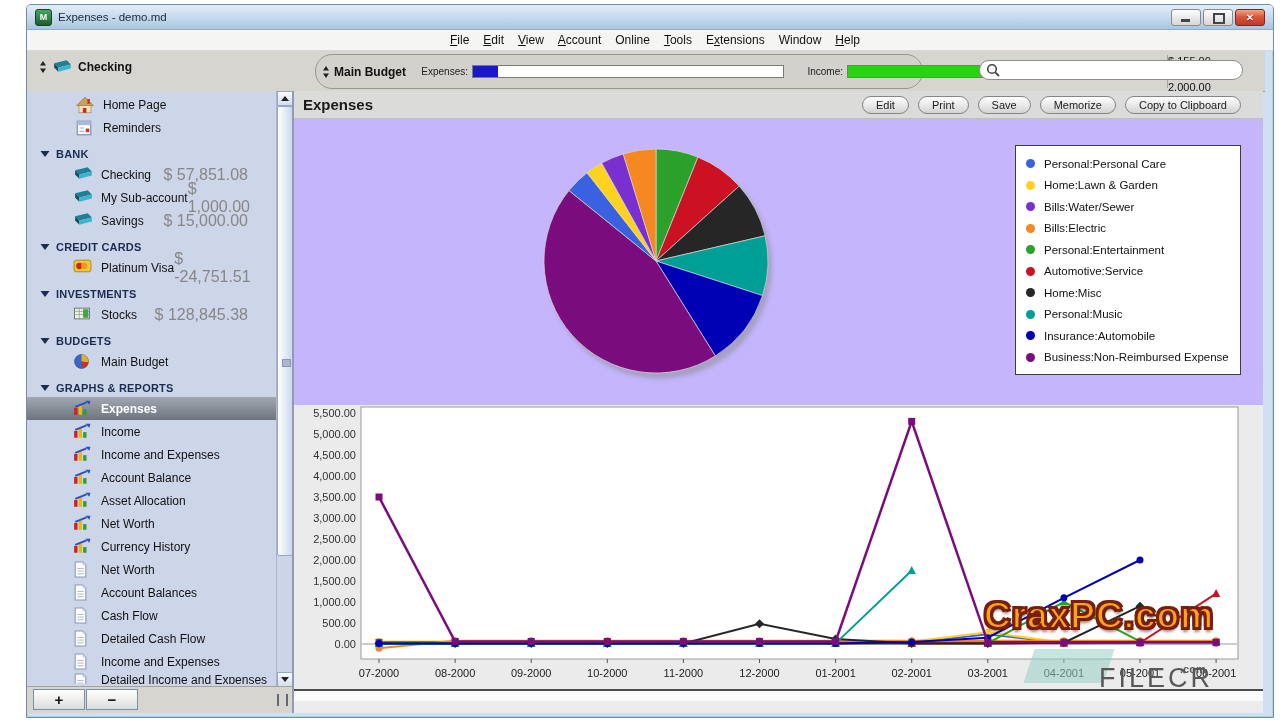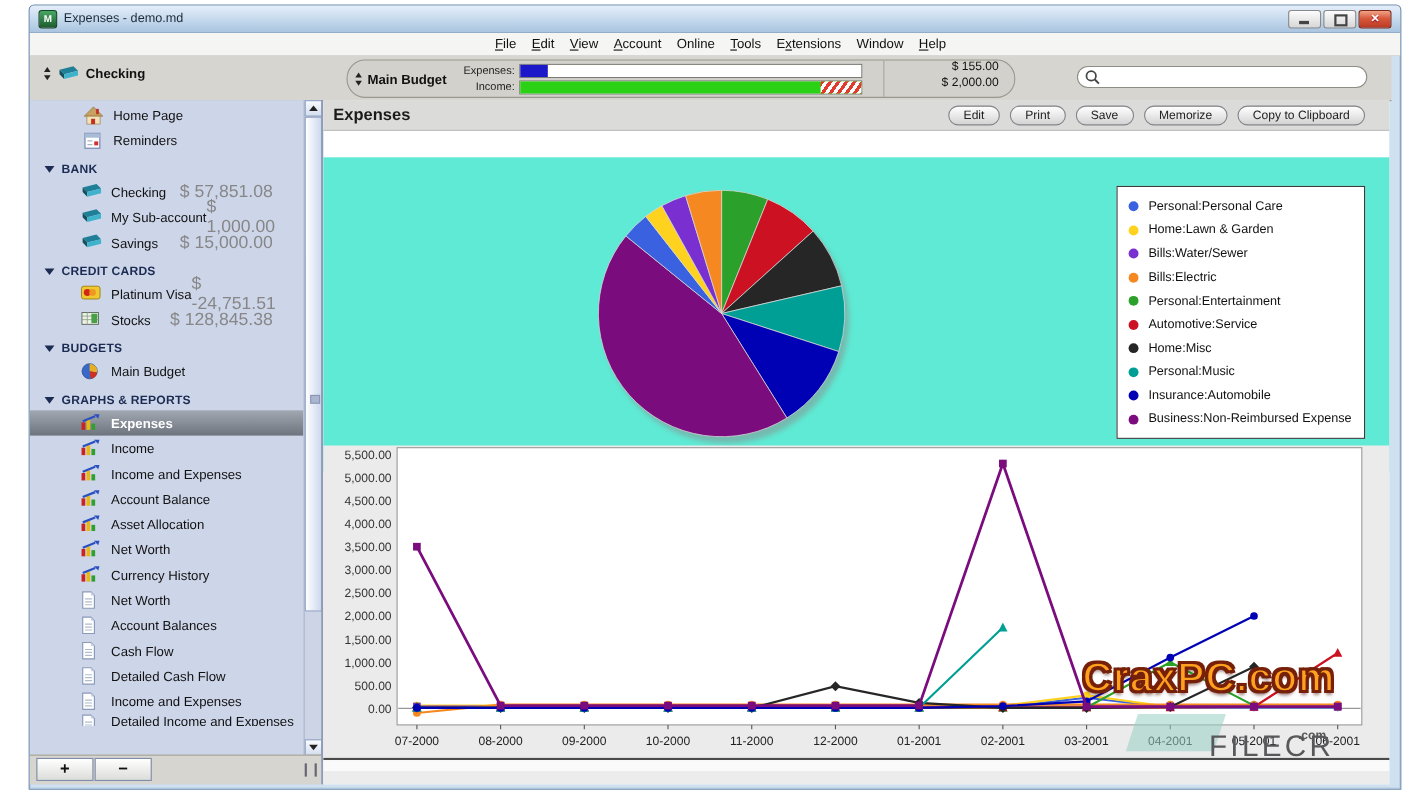--- a/index.html
+++ b/index.html
@@ -32,21 +32,21 @@
   .menu-item u{text-decoration:underline;}
   
   .toolbar{position:absolute;left:0;top:46px;right:8px;height:40px;background:#d7d5d0;
            border-bottom:1px solid #9a9a94;}
   .acct-widget{position:absolute;left:12px;top:8px;display:flex;align-items:center;gap:5px;}
   .acct-widget .lbl{font-size:12px;font-weight:bold;color:#111;}
   .budget-pill{position:absolute;left:288px;top:3px;width:606px;height:33px;border-radius:17px;
                border:1px solid #98988e;background:#d3d1cb;display:flex;align-items:center;}
   .budget-name{font-size:12px;font-weight:bold;color:#111;margin-left:6px;margin-right:6px;white-space:nowrap;
                display:flex;align-items:center;gap:4px;}
-  .budget-rows{flex:1;display:flex;flex-direction:column;gap:3px;}
+  .budget-rows{flex:1;display:flex;flex-direction:row;gap:3px;}
   .budget-row{display:flex;align-items:center;height:12px;}
   .budget-row .blbl{width:56px;text-align:right;font-size:10px;color:#222;margin-right:4px;}
   .bar-track{width:310px;height:11px;background:#fff;border:1px solid #7c7c76;position:relative;}
   .bar-fill{position:absolute;left:0;top:0;bottom:0;}
   .bar-hatch{position:absolute;right:0;top:0;bottom:0;width:12%;
              background:repeating-linear-gradient(125deg,#e23b2e 0 3px,#fff 3px 6px);}
   .budget-amts{width:118px;align-self:stretch;border-left:1px solid #a5a59d;display:flex;
                flex-direction:column;justify-content:flex-start;gap:2px;margin-left:8px;}
   .budget-amt{font-size:11px;color:#111;text-align:right;padding-right:14px;}
   .search-pill{position:absolute;left:952px;top:9px;width:264px;height:20px;border-radius:11px;
@@ -87,21 +87,21 @@
         border-left:2px solid #667;border-right:2px solid #667;}
   .divider{position:absolute;left:265px;top:0;width:2px;height:622px;background:#8f9cb4;}
   
   .main{position:absolute;left:267px;top:0;width:969px;height:622px;background:#fff;}
   .report-header{position:absolute;left:0;top:0;width:969px;height:28px;background:#dbdbd9;border-bottom:1px solid #bebebe;box-sizing:border-box;display:flex;align-items:center;}
   .report-title{font-size:15px;font-weight:bold;color:#1a1a1a;margin-left:9px;}
   .report-btns{margin-left:auto;margin-right:22px;display:flex;gap:9px;}
   .pill-btn{height:18px;padding:0 13px;border-radius:10px;border:1px solid #84848a;
             background:linear-gradient(#ffffff,#d3d3d3);font-size:11px;color:#222;
             display:flex;align-items:center;font-family:"Liberation Sans",sans-serif;}
-  .pie-panel{position:absolute;left:0;top:28px;width:969px;height:286px;background:#5eead4;margin-top:24px;}
+  .pie-panel{position:absolute;left:0;top:28px;width:969px;height:286px;background:#c4b5fd;}
   .legend{position:absolute;left:721px;top:26px;width:226px;height:230px;background:#fff;
           border:1px solid #3c3c3c;box-sizing:border-box;padding:7px 0 0 10px;}
   .leg-row{height:21.5px;display:flex;align-items:center;}
   .leg-dot{width:9px;height:9px;border-radius:50%;margin-right:9px;flex:none;}
   .leg-lb{font-size:11.5px;color:#111;white-space:nowrap;}
   .graph-panel{position:absolute;left:0;top:314px;width:969px;height:284px;background:#ebebeb;border-bottom:2px solid #4a4a4a;box-sizing:content-box;}
   .below-strip1{position:absolute;left:0;top:600px;width:969px;height:10px;background:#fafafa;}
   .below-strip2{position:absolute;left:0;top:610px;width:969px;height:12px;background:#ececec;}
   
   .wm-teal{position:absolute;left:735px;top:558px;width:80px;height:34px;background:rgba(151,208,197,.55);transform:skewX(-18deg);}
@@ -281,20 +281,28 @@
           <div class="side-item">
             <span class="ic">
               <svg width="19" height="14" viewBox="0 0 18 13">
                 <rect x="1" y="1" width="16" height="11" rx="2" fill="#f0c830" stroke="#a08010" stroke-width="0.8"></rect>
                 <circle cx="6" cy="6.5" r="3" fill="#d02818"></circle>
                 <circle cx="10.5" cy="6.5" r="3" fill="#f09020" opacity="0.85"></circle>
               </svg>
             </span>
             <span class="lb">Platinum Visa</span>
             <span class="amt">$ -24,751.51</span>
+          </div>
+          <div class="side-header">
+            <span class="tri">
+              <svg width="10" height="8" viewBox="0 0 10 8">
+                <polygon points="0.5,1 9.5,1 5,7" fill="#1b2b52"></polygon>
+              </svg>
+            </span>
+            <span class="lb">INVESTMENTS</span>
           </div>
           <div class="side-item">
             <span class="ic">
               <svg width="18" height="15" viewBox="0 0 16 14">
                 <rect x="1" y="2" width="14" height="10" fill="#eef2e6" stroke="#5a6a5a" stroke-width="0.8"></rect>
                 <line x1="1" y1="5" x2="15" y2="5" stroke="#8aa08a" stroke-width="0.7"></line>
                 <line x1="1" y1="8" x2="15" y2="8" stroke="#8aa08a" stroke-width="0.7"></line>
                 <line x1="5.5" y1="2" x2="5.5" y2="12" stroke="#8aa08a" stroke-width="0.7"></line>
                 <rect x="9" y="3" width="5" height="8" fill="#48a048"></rect>
               </svg>

